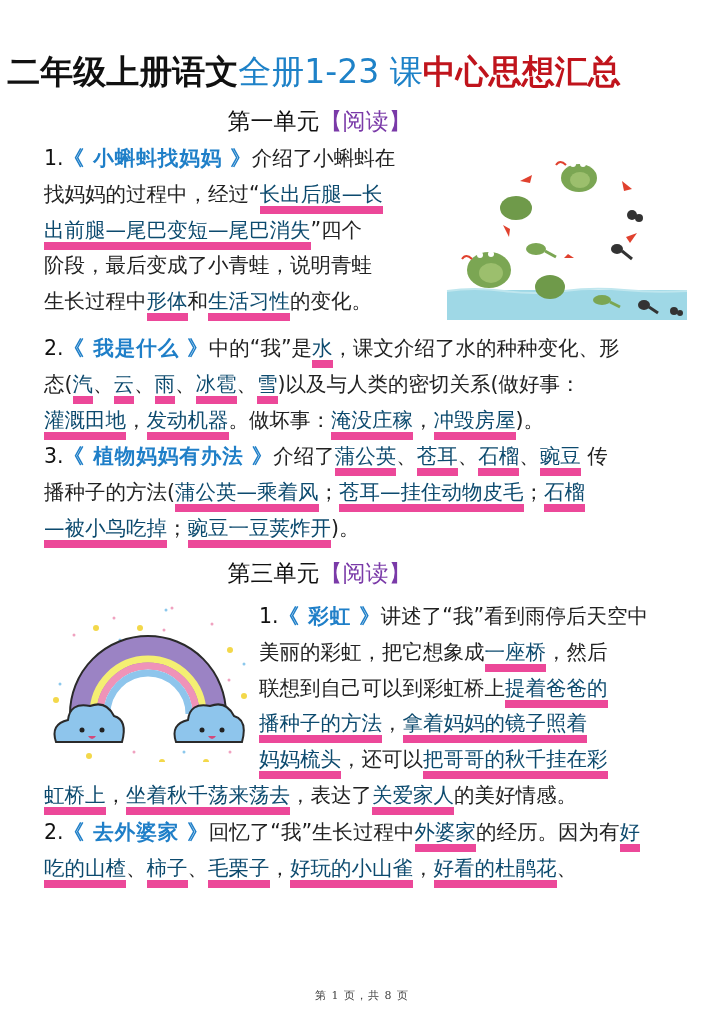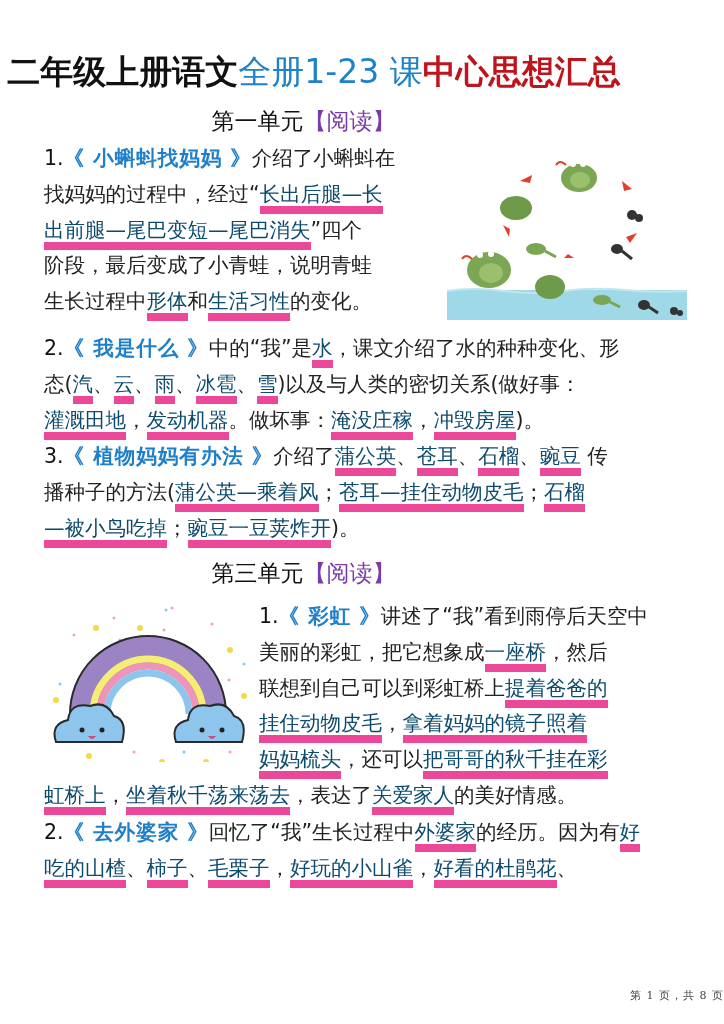--- a/index.html
+++ b/index.html
@@ -4,28 +4,28 @@
 <style>
   html, body { margin:0; padding:0; background:#ffffff; }
   body { width:724px; height:1024px; position:relative; overflow:hidden;
          font-family:"DejaVu Sans", "Liberation Sans", sans-serif; color:#222; }
   .title { position:absolute; left:0; top:50px; width:628px; text-align:center;
            font-size:33px; font-weight:bold; letter-spacing:0px; white-space:nowrap;
            font-family:"DejaVu Serif", serif; }
   .title .t-black { color:#111; }
   .title .t-blue { color:#1e82c8; font-family:"DejaVu Sans", sans-serif; font-weight:normal; }
   .title .t-red { color:#c0141c; }
-  .unit { position:absolute; left:0; width:607px; text-align:center; font-size:23px; color:#111; }
+  .unit { position:absolute; left:16px; width:607px; text-align:center; font-size:23px; color:#111; }
   .unit .bracket { color:#7a3aa8; }
   .para { position:absolute; font-size:20.5px; line-height:35.8px; color:#222; }
   .para .line { display:block; white-space:nowrap; height:35.8px; }
   .num { color:#111; }
   .book { color:#1f7fc8; font-weight:bold; letter-spacing:1px;text-align:center; }
   .hl { color:#0c4a6e; border-bottom:8px solid #ec4899; padding-bottom:0px; }
-  .footer { position:absolute; left:0; top:988px; width:724px; text-align:right;
+  .footer { position:absolute; left:0; top:988px; width:724px; text-align:center;
             font-size:11px; color:#444; font-family:"DejaVu Serif", serif; letter-spacing:1px; }
   .img { position:absolute; }
 </style>
 </head>
 <body>
 
 <div class="title">
   <span class="t-black">二年级上册语文</span><span class="t-blue">全册1-23 课</span><span class="t-red">中心思想汇总</span>
 </div>
 
@@ -150,21 +150,21 @@
     <circle cx="158" cy="138" r="2.5" fill="#222"></circle>
       <circle cx="178" cy="138" r="2.5" fill="#222"></circle>
     <path d="M164 144 q4 6 8 0 z" fill="#d4487a"></path>
   </svg>
 </div>
 
 <div class="para" style="left:44px; top:599px; width:660px;">
   <span class="line" style="padding-left:215px;"><span class="num">1.</span><span class="book">《 彩虹 》</span><span class="segs"><span>讲述了“我”看到雨停后天空中</span></span></span>
   <span class="line" style="padding-left:215px;"><span class="segs"><span>美丽的彩虹，把它想象成</span><span class="hl">一座桥</span><span>，然后</span></span></span>
   <span class="line" style="padding-left:215px;"><span class="segs"><span>联想到自己可以到彩虹桥上</span><span class="hl">提着爸爸的</span></span></span>
-  <span class="line" style="padding-left:215px;"><span class="segs"><span class="hl">挂住动物皮毛</span><span>，</span><span class="hl">拿着妈妈的镜子照着</span></span></span>
+  <span class="line" style="padding-left:215px;"><span class="segs"><span class="hl">播种子的方法</span><span>，</span><span class="hl">拿着妈妈的镜子照着</span></span></span>
   <span class="line" style="padding-left:215px;"><span class="segs"><span class="hl">妈妈梳头</span><span>，还可以</span><span class="hl">把哥哥的秋千挂在彩</span></span></span>
   <span class="line"><span class="segs"><span class="hl">虹桥上</span><span>，</span><span class="hl">坐着秋千荡来荡去</span><span>，表达了</span><span class="hl">关爱家人</span><span>的美好情感。</span></span></span>
 </div>
 
 <div class="para" style="left:44px; top:815px; width:660px;">
   <span class="line"><span class="num">2.</span><span class="book">《 去外婆家 》</span><span class="segs"><span>回忆了“我”生长过程中</span><span class="hl">外婆家</span><span>的经历。因为有</span><span class="hl">好</span></span></span>
   <span class="line"><span class="segs"><span class="hl">吃的山楂</span><span>、</span><span class="hl">柿子</span><span>、</span><span class="hl">毛栗子</span><span>，</span><span class="hl">好玩的小山雀</span><span>，</span><span class="hl">好看的杜鹃花</span><span>、</span></span></span>
 </div>
 
 <div class="footer">第 1 页，共 8 页</div>

